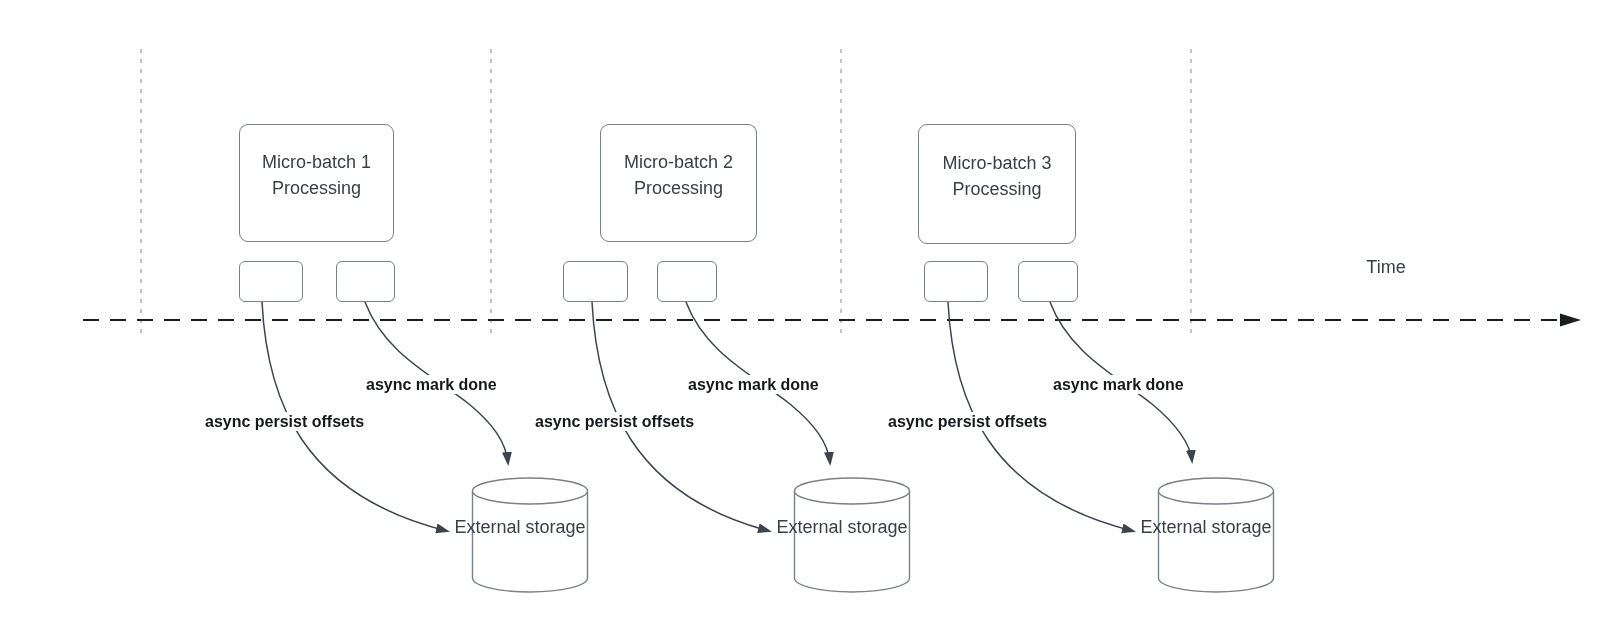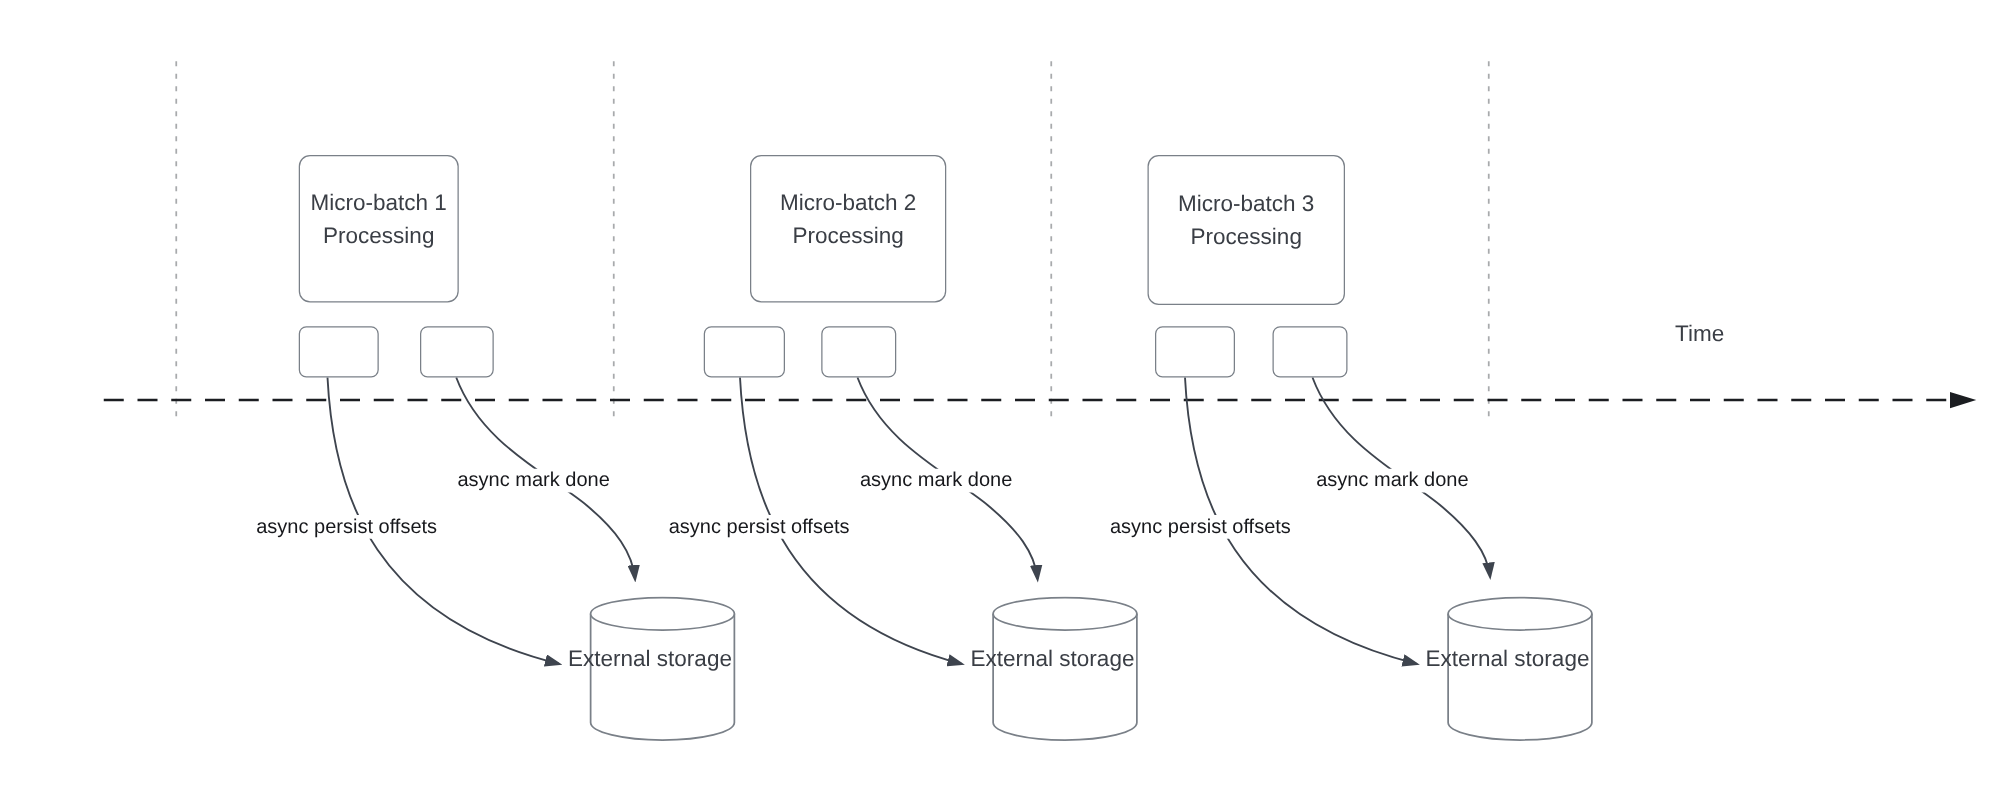--- a/index.html
+++ b/index.html
@@ -45,28 +45,28 @@
   .cylinder svg{display:block;}
   .cyl-shape{fill:var(--shape-fill);stroke:var(--shape-border);stroke-width:1.4;}
   .cyl-label{
     position:absolute;left:0;top:37px;width:100%;
     font-size:18px;line-height:26px;color:var(--shape-text);
     text-align:center;
   }
 
   .edge-label{
     position:absolute;z-index:4;
-    font-size:16px;font-weight:normal;line-height:19px;
+    font-size:16px;font-weight:bold;line-height:19px;
     color:var(--edge-label-text);
     background:var(--background);
     padding:0 3px;white-space:nowrap;
   }
   .time-label{
     position:absolute;z-index:4;left:1340px;top:254px;width:92px;
-    font-size:18px;line-height:26px;color:var(--shape-text);text-align:left;
+    font-size:18px;line-height:26px;color:var(--shape-text);text-align:center;
   }
 </style>
 </head>
 <body>
 
 <div class="canvas">
 
   <svg class="layer" width="1600" height="642" viewBox="0 0 1600 642">
     <defs>
       <marker id="arrowhead" markerWidth="14" markerHeight="10" refX="11" refY="5" orient="auto" markerUnits="userSpaceOnUse">
@@ -85,21 +85,21 @@
     <path class="edge" d="M 262 302 C 267 400, 302 495, 447 531" marker-end="url(#arrowhead)"></path>
     <path class="edge" d="M 365 302 C 385 355, 437 378, 469 404 C 493 424, 506 442, 508 463" marker-end="url(#arrowhead)"></path>
 
     <path class="edge" d="M 592 302 C 597 400, 632 495, 769 531" marker-end="url(#arrowhead)"></path>
     <path class="edge" d="M 686 302 C 706 355, 758 378, 790 404 C 814 424, 828 442, 830 463" marker-end="url(#arrowhead)"></path>
 
     <path class="edge" d="M 948 302 C 953 400, 988 495, 1133 531" marker-end="url(#arrowhead)"></path>
     <path class="edge" d="M 1050 302 C 1070 355, 1120 378, 1152 404 C 1176 424, 1190 442, 1192 461" marker-end="url(#arrowhead)"></path>
   </svg>
 
-  <div class="node batch-box" style="left:239px;top:124px;width:128px;height:118px;">
+  <div class="node batch-box" style="left:239px;top:124px;width:155px;height:118px;">
     <div class="batch-title">Micro-batch 1 Processing</div>
   </div>
   <div class="node task-box" style="left:239px;top:261px;width:64px;height:41px;"></div>
   <div class="node task-box" style="left:336px;top:261px;width:59px;height:41px;"></div>
 
   <div class="edge-label" style="left:202px;top:412px;">async persist offsets</div>
   <div class="edge-label" style="left:363px;top:375px;">async mark done</div>
 
   <div class="cylinder" style="left:451px;top:477px;width:118px;height:116px;">
     <svg width="118" height="116" viewBox="0 0 118 116">

